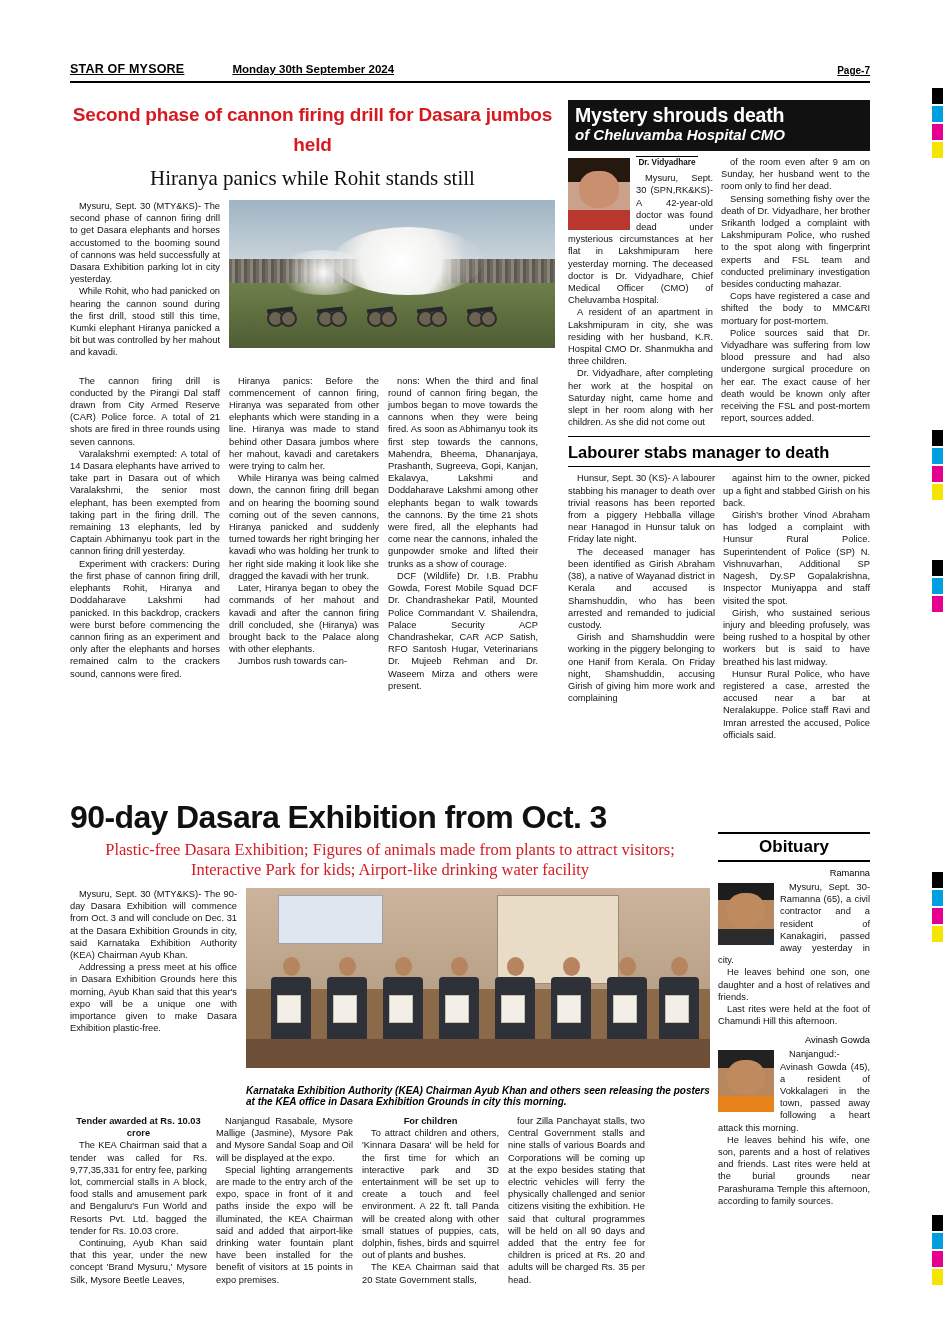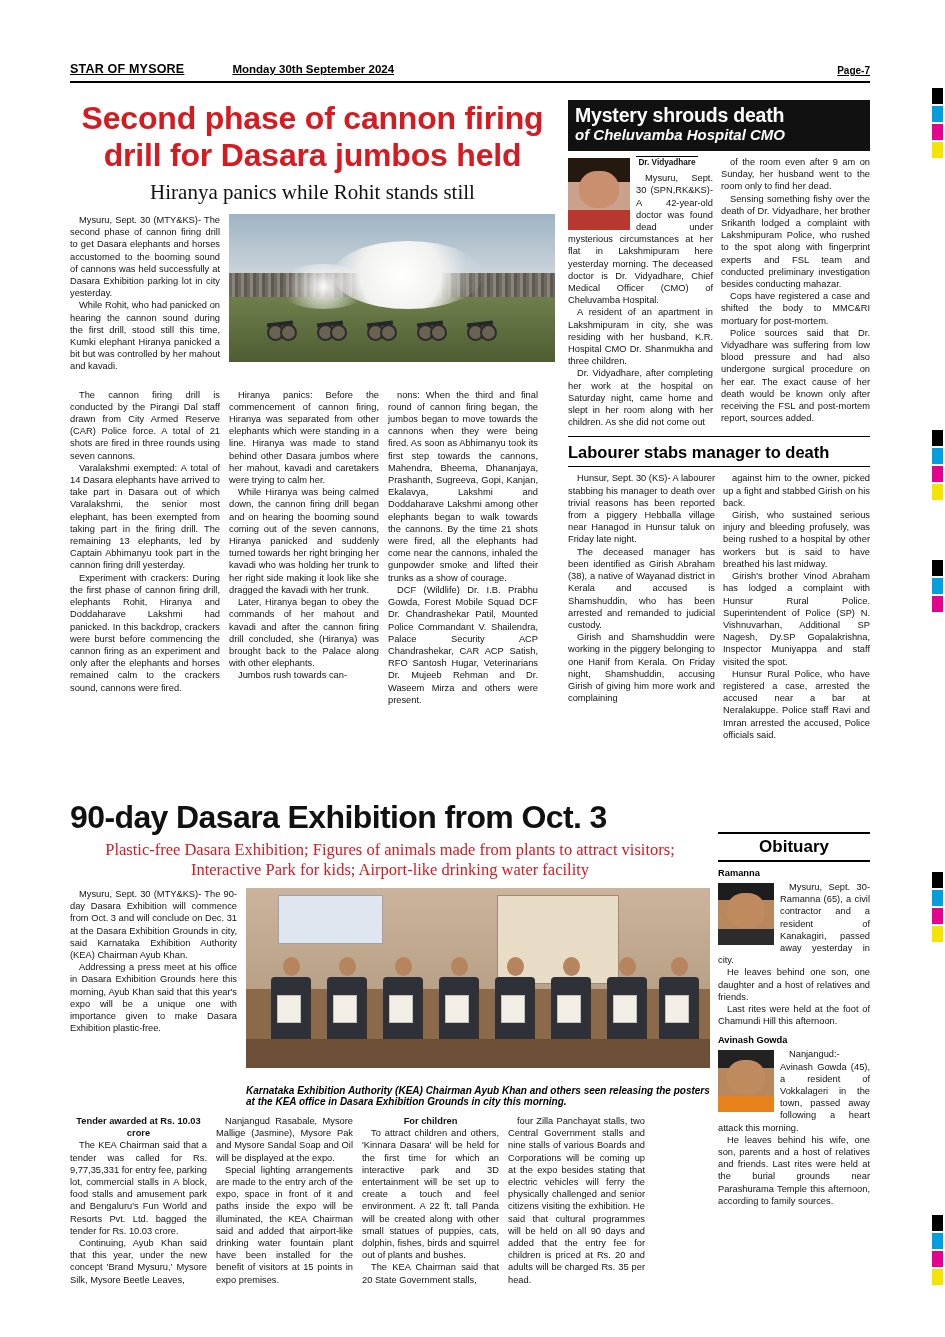--- a/index.html
+++ b/index.html
@@ -22,21 +22,21 @@
   .mh-l-wrap{display:flex;align-items:baseline;}
 
   
   .col-text{font-size:9.3px;line-height:12.2px;text-align:justify;color:#111;}
   .col-text p{margin:0 0 0 0;text-indent:9px;}
   .col-text p.first{text-indent:9px;}
 
   
   .lead{position:absolute;left:70px;top:100px;width:485px;}
   .lead h1{
-    margin:0;color:#d71920;font-size:32px;line-height:37px;font-weight:bold;
+    margin:0;color:#d71920;font-size:19px;line-height:30px;font-weight:bold;
     text-align:center;letter-spacing:-.2px;
   }
   .lead h2{
     margin:6px 0 0 0;font-family:"Liberation Serif", serif;font-weight:normal;
     font-size:21px;text-align:center;color:#111;line-height:24px;
   }
   .lead-body{margin-top:10px;display:flex;gap:9px;}
   .lead-c1{width:150px;}
   .photo-main{width:326px;height:148px;background:#4b6a3a;position:relative;overflow:hidden;border:0;}
   .cannon-sky{position:absolute;left:0;top:0;width:100%;height:46%;
@@ -100,21 +100,21 @@
   
   .obit{position:absolute;left:718px;top:832px;width:152px;}
   .obit-head{border-top:2px solid #000;border-bottom:2px solid #000;text-align:center;
       font-size:17px;font-weight:bold;padding:3px 0;}
   .obit-photo{width:56px;height:62px;background:#b9875e;float:left;margin:2px 6px 2px 0;position:relative;overflow:hidden;}
   .obit-photo .hair{position:absolute;left:0;top:0;width:100%;height:28%;background:#1d1d1d;}
   .obit-photo .face{position:absolute;left:16%;top:16%;width:68%;height:56%;border-radius:45%;background:#c08a5f;}
   .obit-photo .body{position:absolute;left:0;bottom:0;width:100%;height:26%;background:#2c2c2c;}
   .obit-photo.saffron .body{background:#e8821a;}
   .obit-photo.saffron .hair{background:#222;}
-  .name-c{text-align:left;font-weight:bold;font-size:9.3px;line-height:12px;}
+  .name-c{text-align:right;font-weight:normal;font-size:9.3px;line-height:12px;}
   .hr-black{border-top:1px solid #000;}
 </style>
 </head>
 <body>
 
 <div class="page">
 
   <div class="regbar">
     <div class="regblk" style="top:88px;background:#000;"></div>
     <div class="regblk" style="top:106px;background:#00a0e0;"></div>
@@ -245,22 +245,22 @@
       <div class="sub-head">Labourer stabs manager to death</div>
       <div class="hr-black" style="margin-bottom:5px;"></div>
       <div class="two-col">
         <div class="c col-text">
           <p class="first">Hunsur, Sept. 30 (KS)- A labourer stabbing his manager to death over trivial reasons has been reported from a piggery Hebballa village near Hanagod in Hunsur taluk on Friday late night.</p>
           <p>The deceased manager has been identified as Girish Abraham (38), a native of Wayanad district in Kerala and accused is Shamshuddin, who has been arrested and remanded to judicial custody.</p>
           <p>Girish and Shamshuddin were working in the piggery belonging to one Hanif from Kerala. On Friday night, Shamshuddin, accusing Girish of giving him more work and complaining</p>
         </div>
         <div class="c col-text">
           <p class="first">against him to the owner, picked up a fight and stabbed Girish on his back.</p>
+          <p>Girish's brother Vinod Abraham has lodged a complaint with Hunsur Rural Police. Superintendent of Police (SP) N. Vishnuvarhan, Additional SP Nagesh, Dy.SP Gopalakrishna, Inspector Muniyappa and staff visited the spot.</p>
           <p>Girish, who sustained serious injury and bleeding profusely, was being rushed to a hospital by other workers but is said to have breathed his last midway.</p>
-          <p>Girish's brother Vinod Abraham has lodged a complaint with Hunsur Rural Police. Superintendent of Police (SP) N. Vishnuvarhan, Additional SP Nagesh, Dy.SP Gopalakrishna, Inspector Muniyappa and staff visited the spot.</p>
           <p>Hunsur Rural Police, who have registered a case, arrested the accused near a bar at Neralakuppe. Police staff Ravi and Imran arrested the accused, Police officials said.</p>
         </div>
       </div>
     </div>
   </div>
 
   <div class="exh">
     <h1>90-day Dasara Exhibition from Oct. 3</h1>
     <h3>Plastic-free Dasara Exhibition; Figures of animals made from plants to attract visitors; Interactive Park for kids; Airport-like drinking water facility</h3>
 

